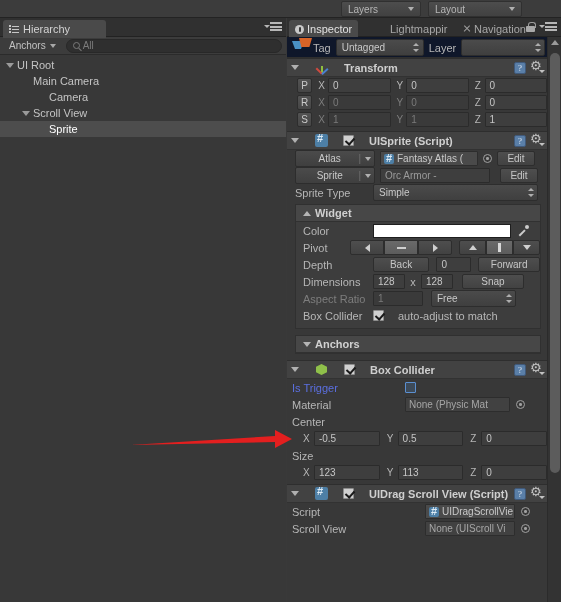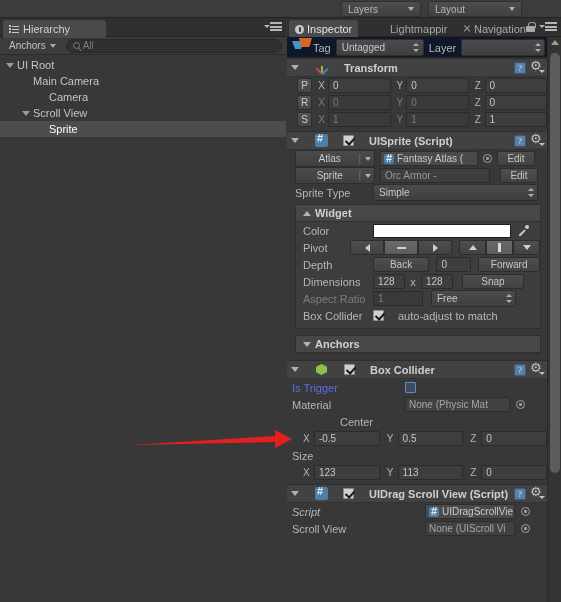--- a/index.html
+++ b/index.html
@@ -734,21 +734,21 @@
         </div>
 
         <div class="prow" style="padding-left:5px;">
           <span class="plabel" style="width:113px;">Material</span>
           <div class="objfield empty" style="width:105px;">
             <span>None (Physic Mat</span>
           </div>
           <span class="radio-o" style="margin-left:6px;"></span>
         </div>
 
-        <div class="prow" style="padding-left:5px;margin-left:48px;">
+        <div class="prow" style="padding-left:5px;">
           <span class="plabel">Center</span>
         </div>
         <div class="prow" style="padding-left:16px;">
           <span class="axis">X</span>
           <div class="field" style="width:66px;">
             <span>-0.5</span>
           </div>
           <span class="axis" style="margin-left:7px;">Y</span>
           <div class="field" style="width:66px;">
             <span>0.5</span>
@@ -782,21 +782,21 @@
           <span class="ico-script"></span>
           <span class="chk checked"></span>
           <span class="comp-title">UIDrag Scroll View (Script)</span>
           <span class="comp-right">
             <span class="help-icon">?</span>
             <span class="gear-icon"></span>
           </span>
         </div>
 
         <div class="prow" style="padding-left:5px;">
-          <span class="plabel" style="width:133px;font-style:italic;">Script</span>
+          <span class="plabel" style="width:133px;">Script</span>
           <div class="objfield" style="width:90px;">
             <span class="ico-script" style="width:10px;height:10px;"></span>
             <span>UIDragScrollVie</span>
           </div>
           <span class="radio-o" style="margin-left:6px;"></span>
         </div>
 
         <div class="prow" style="padding-left:5px;">
           <span class="plabel" style="width:133px;">Scroll View</span>
           <div class="objfield empty" style="width:90px;">

